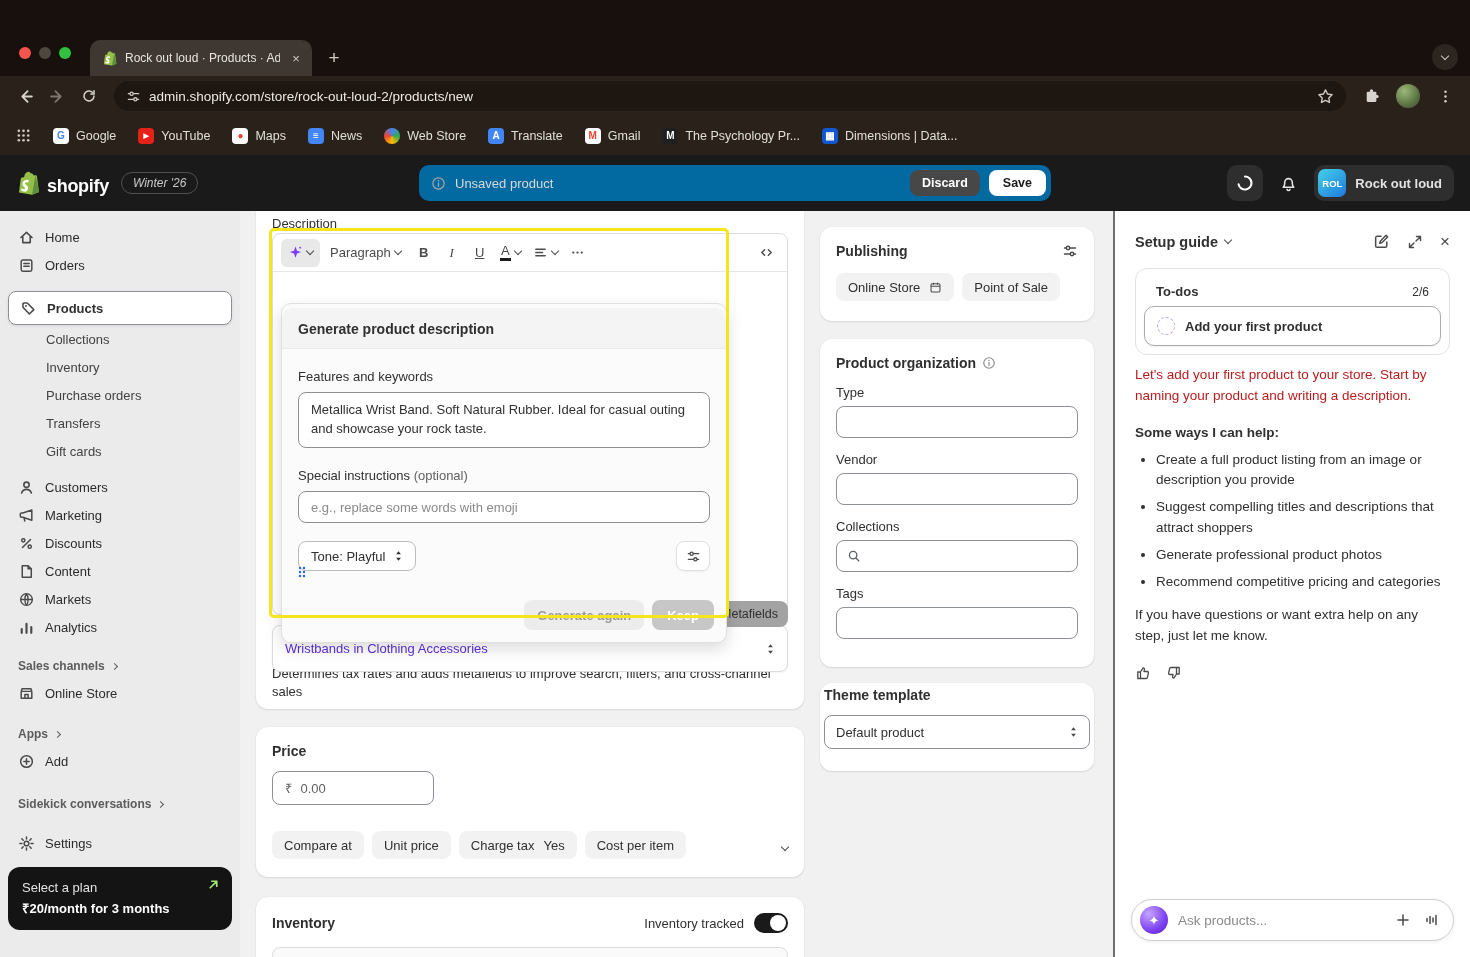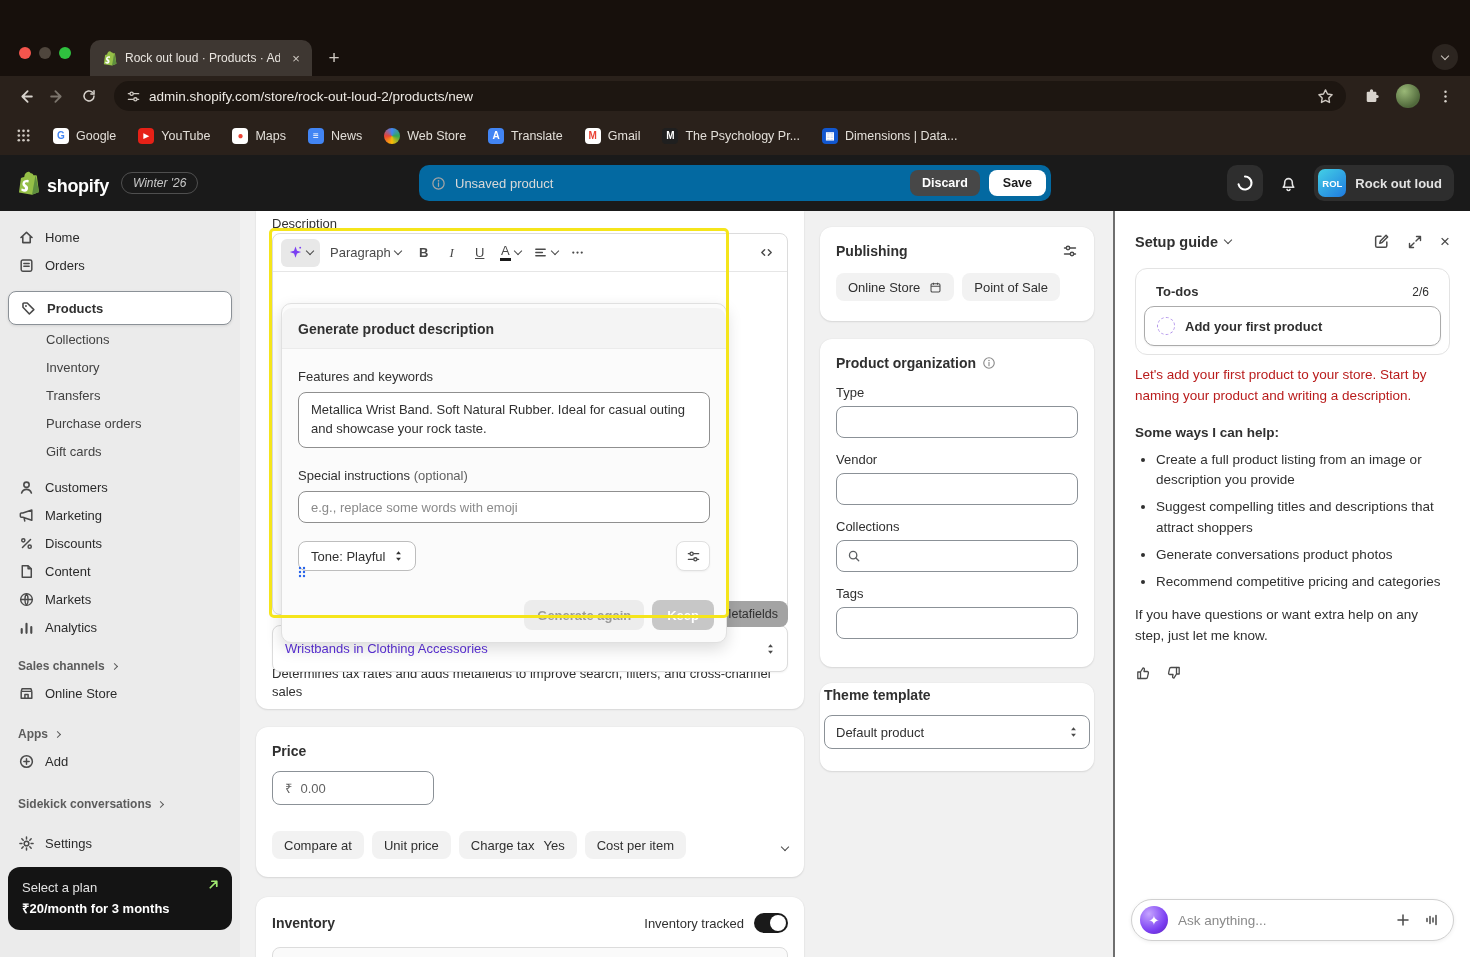--- a/index.html
+++ b/index.html
@@ -355,24 +355,24 @@
         </span>
       <span>Products</span>
     </div>
     <div class="sb-item sb-sub">
         <span>Collections</span>
       </div>
     <div class="sb-item sb-sub">
         <span>Inventory</span>
       </div>
     <div class="sb-item sb-sub">
+        <span>Purchase orders</span>
+      </div>
+    <div class="sb-item sb-sub">
         <span>Transfers</span>
-      </div>
-    <div class="sb-item sb-sub">
-        <span>Purchase orders</span>
       </div>
     <div class="sb-item sb-sub">
         <span>Gift cards</span>
       </div>
 
     <div class="sb-item mt8">
       <span class="ic">
           <svg width="17" height="17" viewBox="0 0 16 16" fill="none" stroke="currentColor" stroke-width="1.5" stroke-linecap="round">
             <circle cx="8" cy="5.4" r="2.5"></circle>
             <path d="M3.4 13.2c.8-2.2 2.6-3.4 4.6-3.4s3.8 1.2 4.6 3.4"></path>
@@ -725,21 +725,21 @@
         <span class="dash-circle"></span>
         <span>Add your first product</span>
       </div>
     </div>
 
     <p class="intro">Let's add your first product to your store. Start by naming your product and writing a description.</p>
     <div class="help-h">Some ways I can help:</div>
     <ul class="helps">
       <li>Create a full product listing from an image or description you provide</li>
       <li>Suggest compelling titles and descriptions that attract shoppers</li>
-      <li>Generate conversations product photos</li>
+      <li>Generate professional product photos</li>
       <li>Recommend competitive pricing and categories</li>
     </ul>
     <p class="outro">If you have questions or want extra help on any step, just let me know.</p>
 
     <div class="fb-row">
       <span>
         <svg width="16" height="16" viewBox="0 0 16 16" fill="none" stroke="currentColor" stroke-width="1.3" stroke-linejoin="round">
             <path d="M5.5 13.5V7l2.6-4.2c.9 0 1.5.8 1.3 1.7L9 6.5h3.2c.8 0 1.4.8 1.2 1.5l-1 4.4c-.1.6-.7 1.1-1.3 1.1z"></path>
             <path d="M5.5 7H2.8v6.5h2.7"></path>
           </svg>
@@ -747,21 +747,21 @@
       <span>
         <svg width="16" height="16" viewBox="0 0 16 16" fill="none" stroke="currentColor" stroke-width="1.3" stroke-linejoin="round" style="transform:rotate(180deg)">
             <path d="M5.5 13.5V7l2.6-4.2c.9 0 1.5.8 1.3 1.7L9 6.5h3.2c.8 0 1.4.8 1.2 1.5l-1 4.4c-.1.6-.7 1.1-1.3 1.1z"></path>
             <path d="M5.5 7H2.8v6.5h2.7"></path>
           </svg>
       </span>
     </div>
 
     <div class="chat">
       <span class="sk-av">✦</span>
-      <span class="chat-ph">Ask anything...</span>
+      <span class="chat-ph">Ask products...</span>
       <span class="chat-ics">
         <span>
           <svg width="16" height="16" viewBox="0 0 16 16" fill="none" stroke="currentColor" stroke-width="1.5" stroke-linecap="round">
               <path d="M8 3v10M3 8h10"></path>
             </svg>
         </span>
         <span>
           <svg width="16" height="16" viewBox="0 0 16 16" fill="none" stroke="currentColor" stroke-width="1.5" stroke-linecap="round">
               <path d="M3 6.5v3M6 4.5v7M9 6v4M12 3.5v9"></path>
             </svg>

